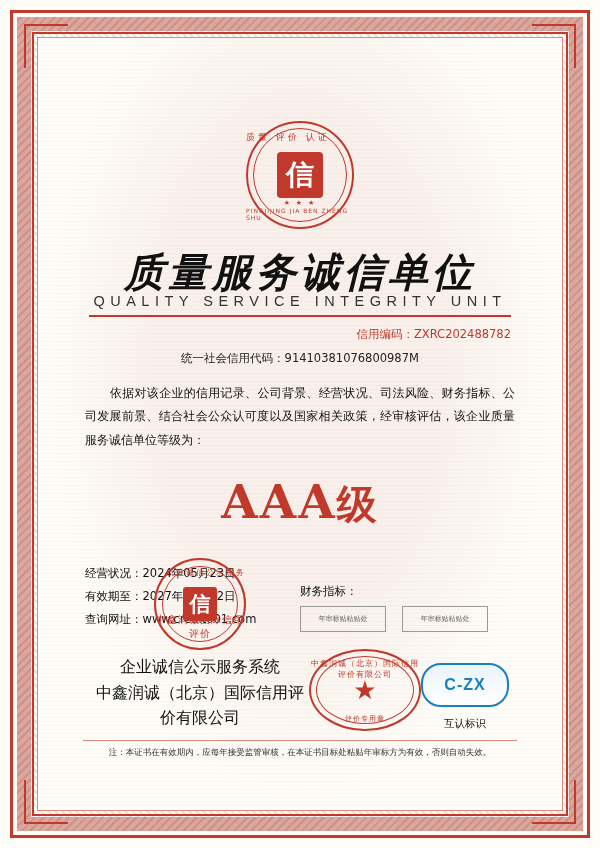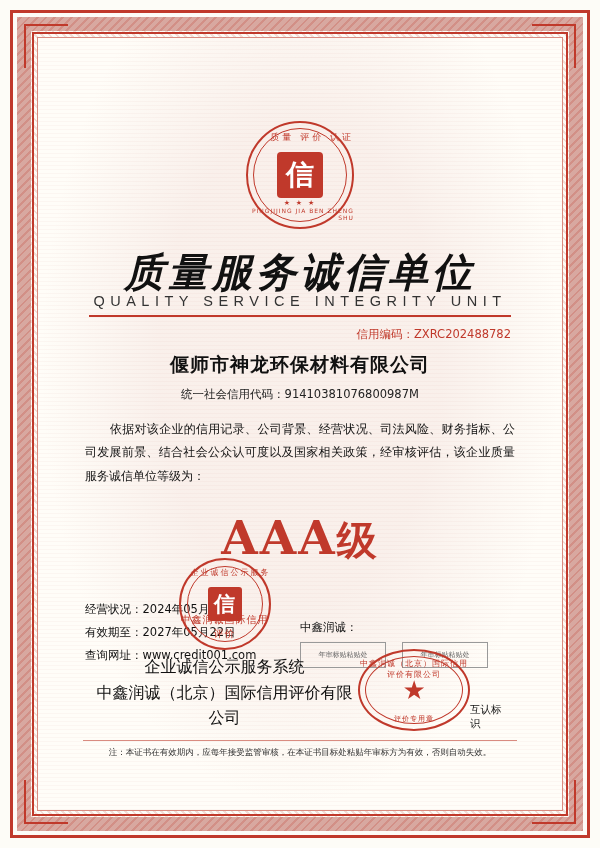--- a/index.html
+++ b/index.html
@@ -115,21 +115,21 @@
     color: #fff;
     font-family: "DejaVu Sans", sans-serif;
     font-size: 28px;
     line-height: 46px;
     text-align: center;
     font-weight: bold;
   }
   .seal-arc-top, .seal-arc-bottom {
     position: absolute;
     left: 0; right: 0;
-    text-align: right;
+    text-align: left;
     color: #c0392b;
     font-size: 9px;
     letter-spacing: 3px;
     font-family: "DejaVu Sans", sans-serif;
   }
   .seal-arc-top { top: 10px; }
   .seal-arc-bottom { bottom: 8px; font-size: 6px; letter-spacing: 1px; }
   .seal-stars {
     position: absolute;
     left: 0; right: 0; bottom: 22px;
@@ -425,21 +425,20 @@
       </div>
 
       <div class="title-cn">质量服务诚信单位</div>
       <div class="title-en">QUALITY SERVICE INTEGRITY UNIT</div>
       <div class="title-rule"></div>
 
       <div class="credit-line">
         <span>信用编码：</span><span>ZXRC202488782</span>
       </div>
 
-      <div class="company-name">偃师市神龙环保材料有限公司</div>
       <div class="company-code">
         <span>统一社会信用代码：</span><span>91410381076800987M</span>
       </div>
 
       <div class="body-text">依据对该企业的信用记录、公司背景、经营状况、司法风险、财务指标、公司发展前景、结合社会公众认可度以及国家相关政策，经审核评估，该企业质量服务诚信单位等级为：</div>
 
       <div class="grade">
         <span>AAA</span><span class="suffix">级</span>
       </div>
 
@@ -449,21 +448,21 @@
             <span>经营状况：</span><span>2024年05月23日</span>
           </div>
           <div>
             <span>有效期至：</span><span>2027年05月22日</span>
           </div>
           <div>
             <span>查询网址：</span><span>www.credit001.com</span>
           </div>
         </div>
         <div class="details-right">
-          <div class="annual-label">中鑫润诚：</div>
+          <div class="annual-label">财务指标：</div>
           <div class="stamp-boxes">
             <div class="stamp-box">年审标贴粘贴处</div>
             <div class="stamp-box">年审标贴粘贴处</div>
           </div>
         </div>
       </div>
 
       <div class="footer">
 
         <div class="footer-col">
@@ -484,20 +483,21 @@
           <div class="oval-seal">
             <div class="ring"></div>
             <div class="ring2"></div>
             <div class="arc-top">中鑫润诚（北京）国际信用评价有限公司</div>
             <div class="star">★</div>
             <div class="arc-bot">评价专用章</div>
           </div>
         </div>
 
         <div class="footer-col">
+          <div class="recog-logo">C-ZX</div>
           <div class="footer-caption">互认标识</div>
         </div>
 
 
       </div>
 
       <div class="note-rule"></div>
       <div class="note">注：本证书在有效期内，应每年接受监管审核，在本证书目标处粘贴年审标方为有效，否则自动失效。</div>
 
     </div>

